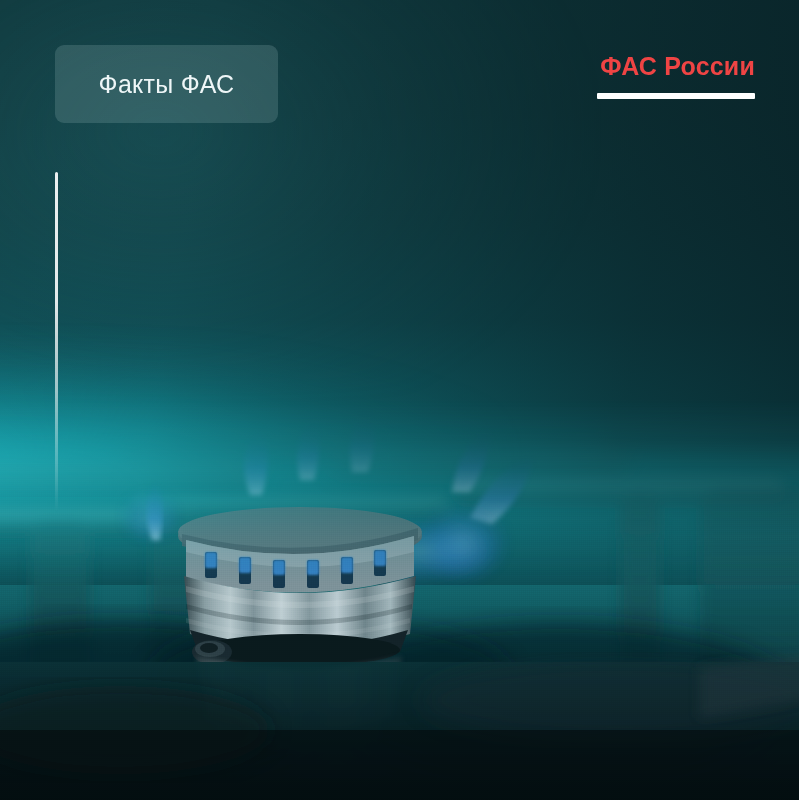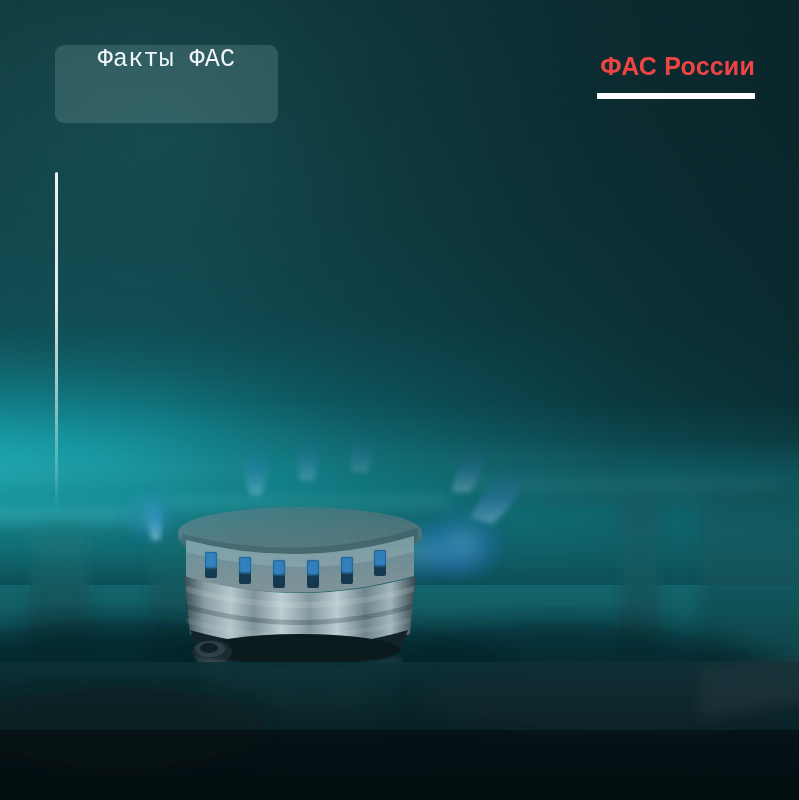--- a/index.html
+++ b/index.html
@@ -115,22 +115,22 @@
   
   .badge {
     position: absolute;
     left: 55px;
     top: 45px;
     width: 223px;
     height: 78px;
     border-radius: 9px;
     background: rgba(176,206,208,0.19);
     display: flex;
+    align-items: center;
     justify-content: center;
-    font-family: Liberation Mono, monospace;
   }
   .badge-label {
     color: #eef6f7;
     font-size: 25px;
     font-weight: 400;
     letter-spacing: 0.3px;
     white-space: nowrap;
   }
 
   

